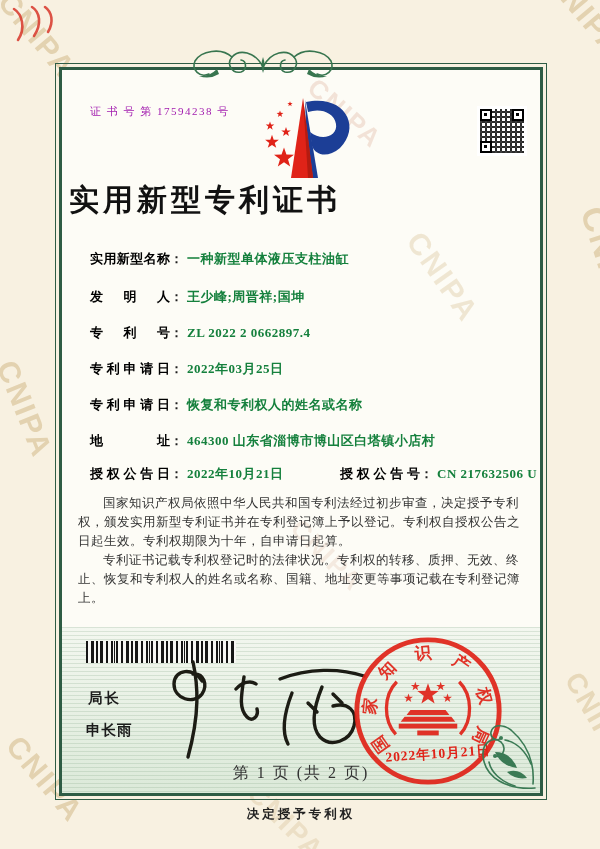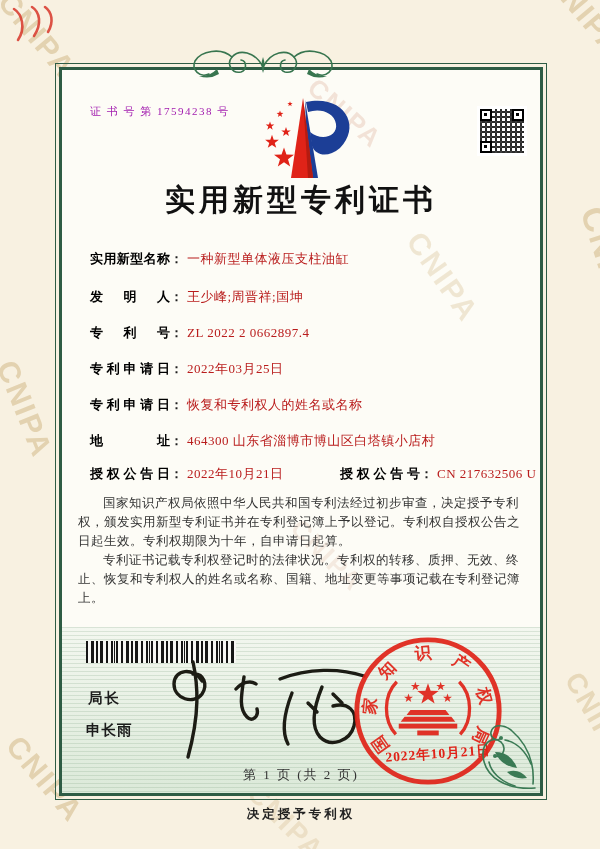--- a/index.html
+++ b/index.html
@@ -15,46 +15,46 @@
   .certno{position:absolute;left:28px;top:34px;font-size:11px;letter-spacing:1.5px;color:#a21caf;}
   .qr{position:absolute;left:415px;top:36px;width:50px;height:50px;background:#fff;
       padding:3px;box-sizing:border-box;}
   .qr-noise{position:absolute;left:3px;top:3px;right:3px;bottom:3px;
       background-image:repeating-linear-gradient(0deg,#151515 0 2px,transparent 2px 5px),
                        repeating-linear-gradient(90deg,#151515 0 2px,transparent 2px 5px);
       background-blend-mode:screen;opacity:.9;}
   .finder{position:absolute;width:12px;height:12px;border:2.5px solid #000;background:#fff;box-sizing:border-box;}
   .finder::after{content:"";position:absolute;left:2px;top:2px;width:3px;height:3px;background:#000;}
   .logo{position:absolute;left:180px;top:20px;width:122px;height:90px;}
-  .title{position:absolute;left:0;top:110px;width:100%;text-align:center;font-size:30px;
+  .title{position:absolute;left:7px;top:110px;width:100%;text-align:left;font-size:30px;
          font-weight:700;letter-spacing:4px;color:#111;}
   .row{position:absolute;left:28px;font-size:13px;white-space:nowrap;}
   .flabel{display:inline-block;width:80px;text-align:justify;text-align-last:justify;
           font-weight:700;color:#000000;vertical-align:bottom;}
   .fcolon{font-weight:700;margin-right:4px;}
-  .fvalue{font-weight:400;color:#b91c1c;letter-spacing:.5px;}
+  .fvalue{font-weight:700;color:#15803d;letter-spacing:.5px;}
   .pair2{position:absolute;left:240px;top:0;margin-left:10px;}
   .bodytext{position:absolute;left:16px;top:424px;width:448px;font-size:12.5px;line-height:19px;
             color:#333;}
   .bodytext p{margin:0;text-indent:2em;letter-spacing:.5px;}
   .band{position:absolute;left:0;right:0;bottom:0;height:166px;
         background-image:repeating-linear-gradient(180deg,rgba(110,150,115,.20) 0 1px,rgba(255,255,255,0) 1px 4px),
         linear-gradient(180deg,rgba(235,243,234,.55),rgba(214,230,212,.85));}
   .barcode{position:absolute;left:24px;top:14px;width:150px;height:22px;background-color:#f7f7f4;
         background-image:repeating-linear-gradient(90deg,#161616 0 2px,transparent 2px 5px),
                          repeating-linear-gradient(90deg,#161616 0 1px,transparent 1px 7px);}
   .sig-title{position:absolute;left:26px;top:62px;font-family:"Liberation Sans",sans-serif;
         font-weight:700;font-size:14.5px;color:#1c1c1c;letter-spacing:2px;}
   .sig-name{position:absolute;left:24px;top:94px;font-family:"Liberation Sans",sans-serif;
         font-weight:700;font-size:14.5px;color:#1c1c1c;letter-spacing:1px;}
   .signature{position:absolute;left:100px;top:30px;width:230px;height:115px;}
   .seal{position:absolute;left:288px;top:6px;width:156px;height:156px;opacity:.92;}
   .seal-date{position:absolute;left:296px;top:118px;width:160px;text-align:center;font-size:13.5px;
         color:#e02318;font-weight:700;transform:rotate(-4deg);letter-spacing:1px;}
-  .pageinfo{position:absolute;left:0;right:0;bottom:9px;text-align:center;font-size:13px;
+  .pageinfo{position:absolute;left:0;right:0;bottom:9px;text-align:center;font-size:16px;
         color:#333;letter-spacing:2px;}
   .corner-orn{position:absolute;right:1px;bottom:1px;width:74px;height:98px;}
   .contnote{position:absolute;left:55px;top:806px;width:492px;text-align:center;font-size:12.5px;
         font-weight:700;letter-spacing:3px;color:#222;}
   .top-orn{position:absolute;left:185px;top:45px;width:156px;height:40px;}
   .red-frag{position:absolute;left:12px;top:4px;width:62px;height:42px;opacity:.85;}
 </style>
 </head>
 <body>
 

